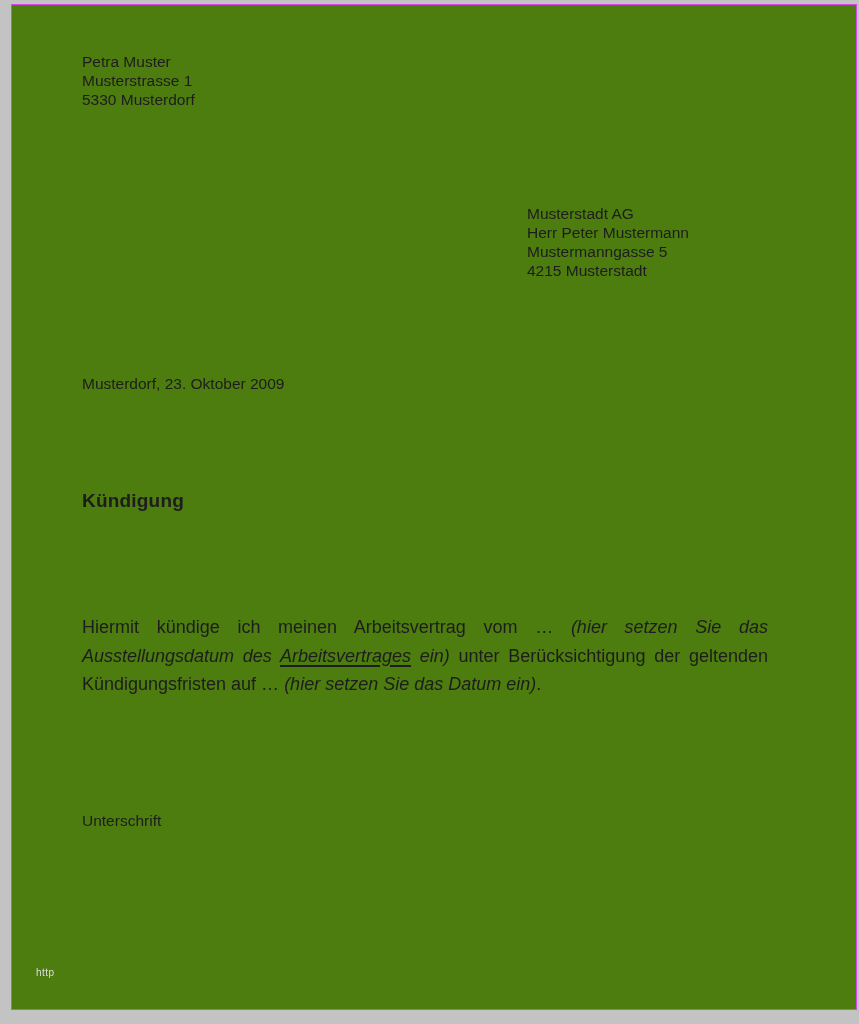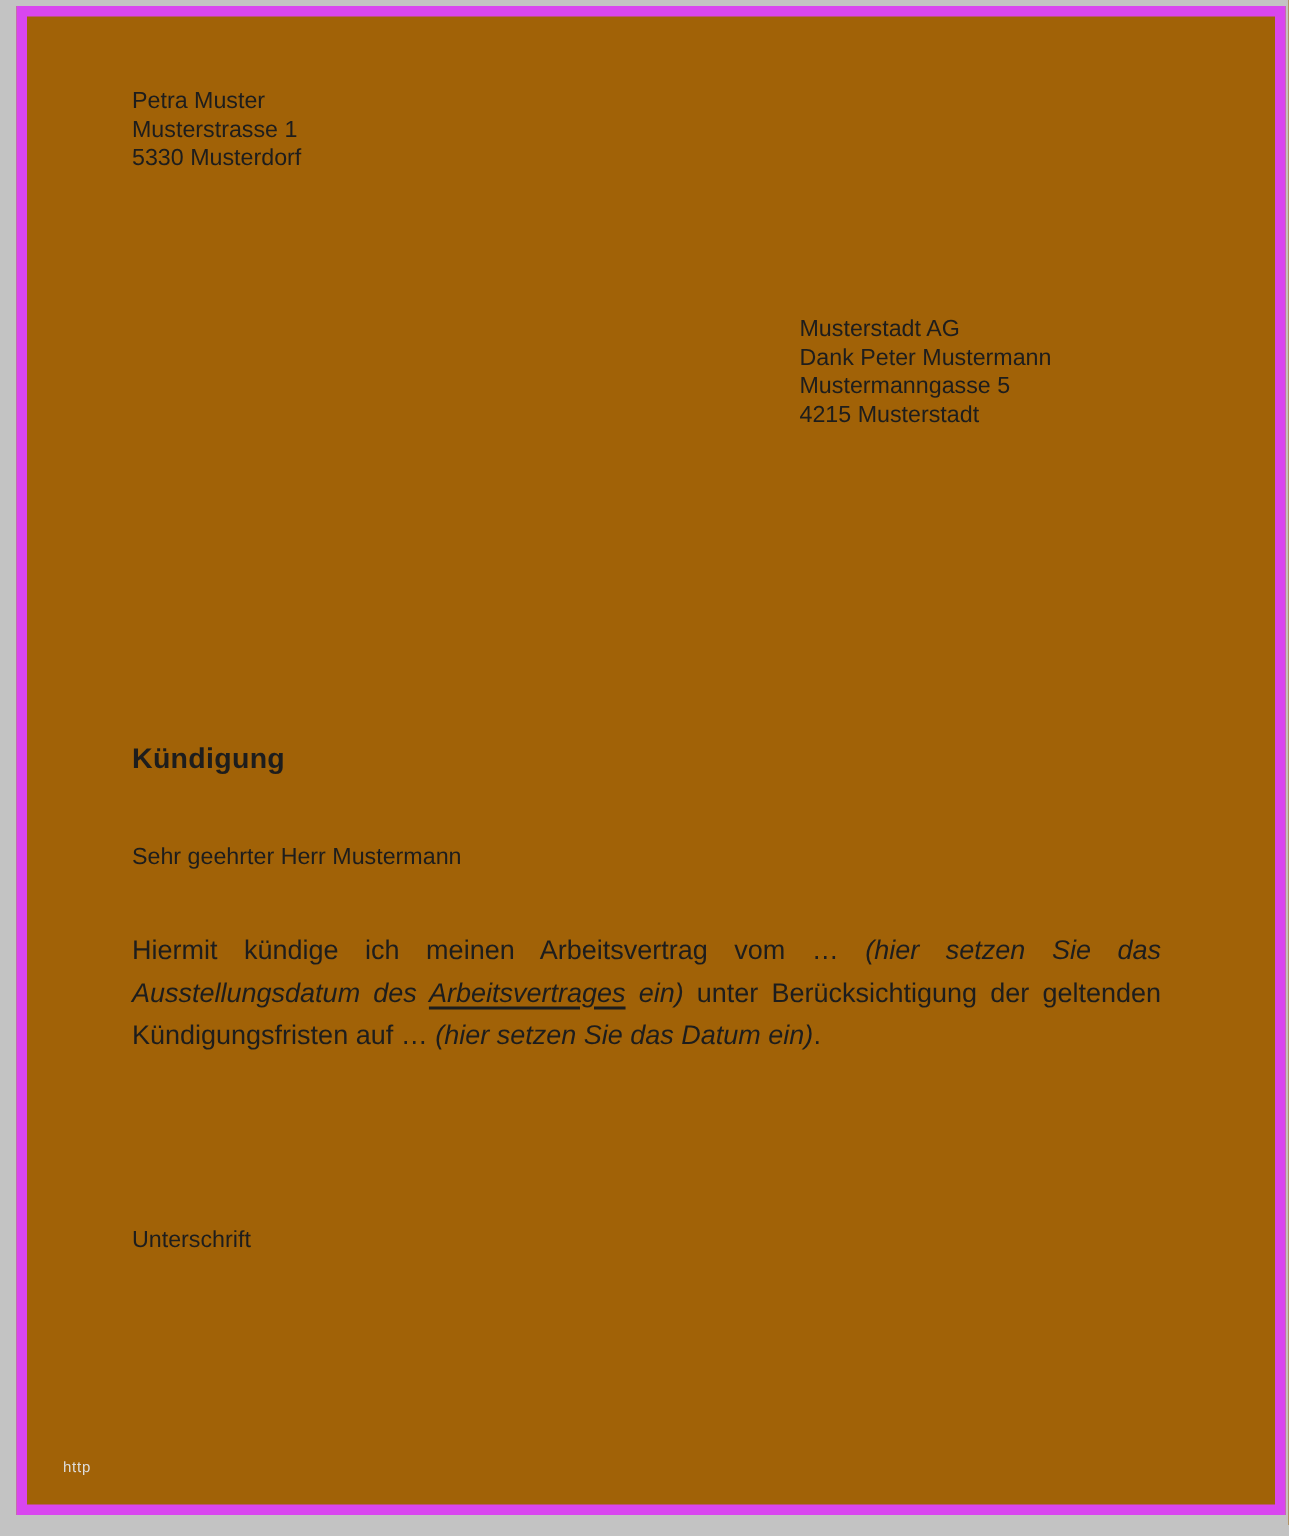--- a/index.html
+++ b/index.html
@@ -12,22 +12,22 @@
     font-family: "Liberation Sans", "DejaVu Sans", sans-serif;
     color: #1d1d1d;
     overflow: hidden;
   }
   .page {
     position: absolute;
     top: 4px;
     left: 11px;
     right: 2px;
     bottom: 14px;
-    background: #a16207;
-    border: 7px solid #d946ef;
+    background: #4d7c0f;
+    border: 1px solid #d946ef;
   }
   .abs { position: absolute; }
   .addr {
     font-size: 15.5px;
     line-height: 19px;
     white-space: nowrap;
   }
   .sender-block   { left: 70px;  top: 47px; }
   .recipient-block{ left: 515px; top: 199px; }
   .date-line      { left: 70px;  top: 370px; font-size: 15.5px; white-space: nowrap; }
@@ -62,29 +62,29 @@
 <div class="page">
 
   <div class="abs addr sender-block">
     <div>Petra Muster</div>
     <div>Musterstrasse 1</div>
     <div>5330 Musterdorf</div>
   </div>
 
   <div class="abs addr recipient-block">
     <div>Musterstadt AG</div>
-    <div>Dank Peter Mustermann</div>
+    <div>Herr Peter Mustermann</div>
     <div>Mustermanngasse 5</div>
     <div>4215 Musterstadt</div>
   </div>
 
+  <div class="abs date-line">Musterdorf, 23. Oktober 2009</div>
 
   <div class="abs subject-line">Kündigung</div>
 
-  <div class="abs salutation">Sehr geehrter Herr Mustermann</div>
 
   <p class="abs body-paragraph"><span>Hiermit kündige ich meinen Arbeitsvertrag vom … </span><span class="italic">(hier setzen Sie das Ausstellungsdatum des </span><span class="italic-underline">Arbeitsvertrages</span><span class="italic"> ein)</span><span> unter Berücksichtigung der geltenden Kündigungsfristen auf … </span><span class="italic">(hier setzen Sie das Datum ein)</span><span>.</span></p>
 
 
   <div class="abs signature-label">Unterschrift</div>
 
   <div class="abs watermark">http</div>
 
 </div>
 

